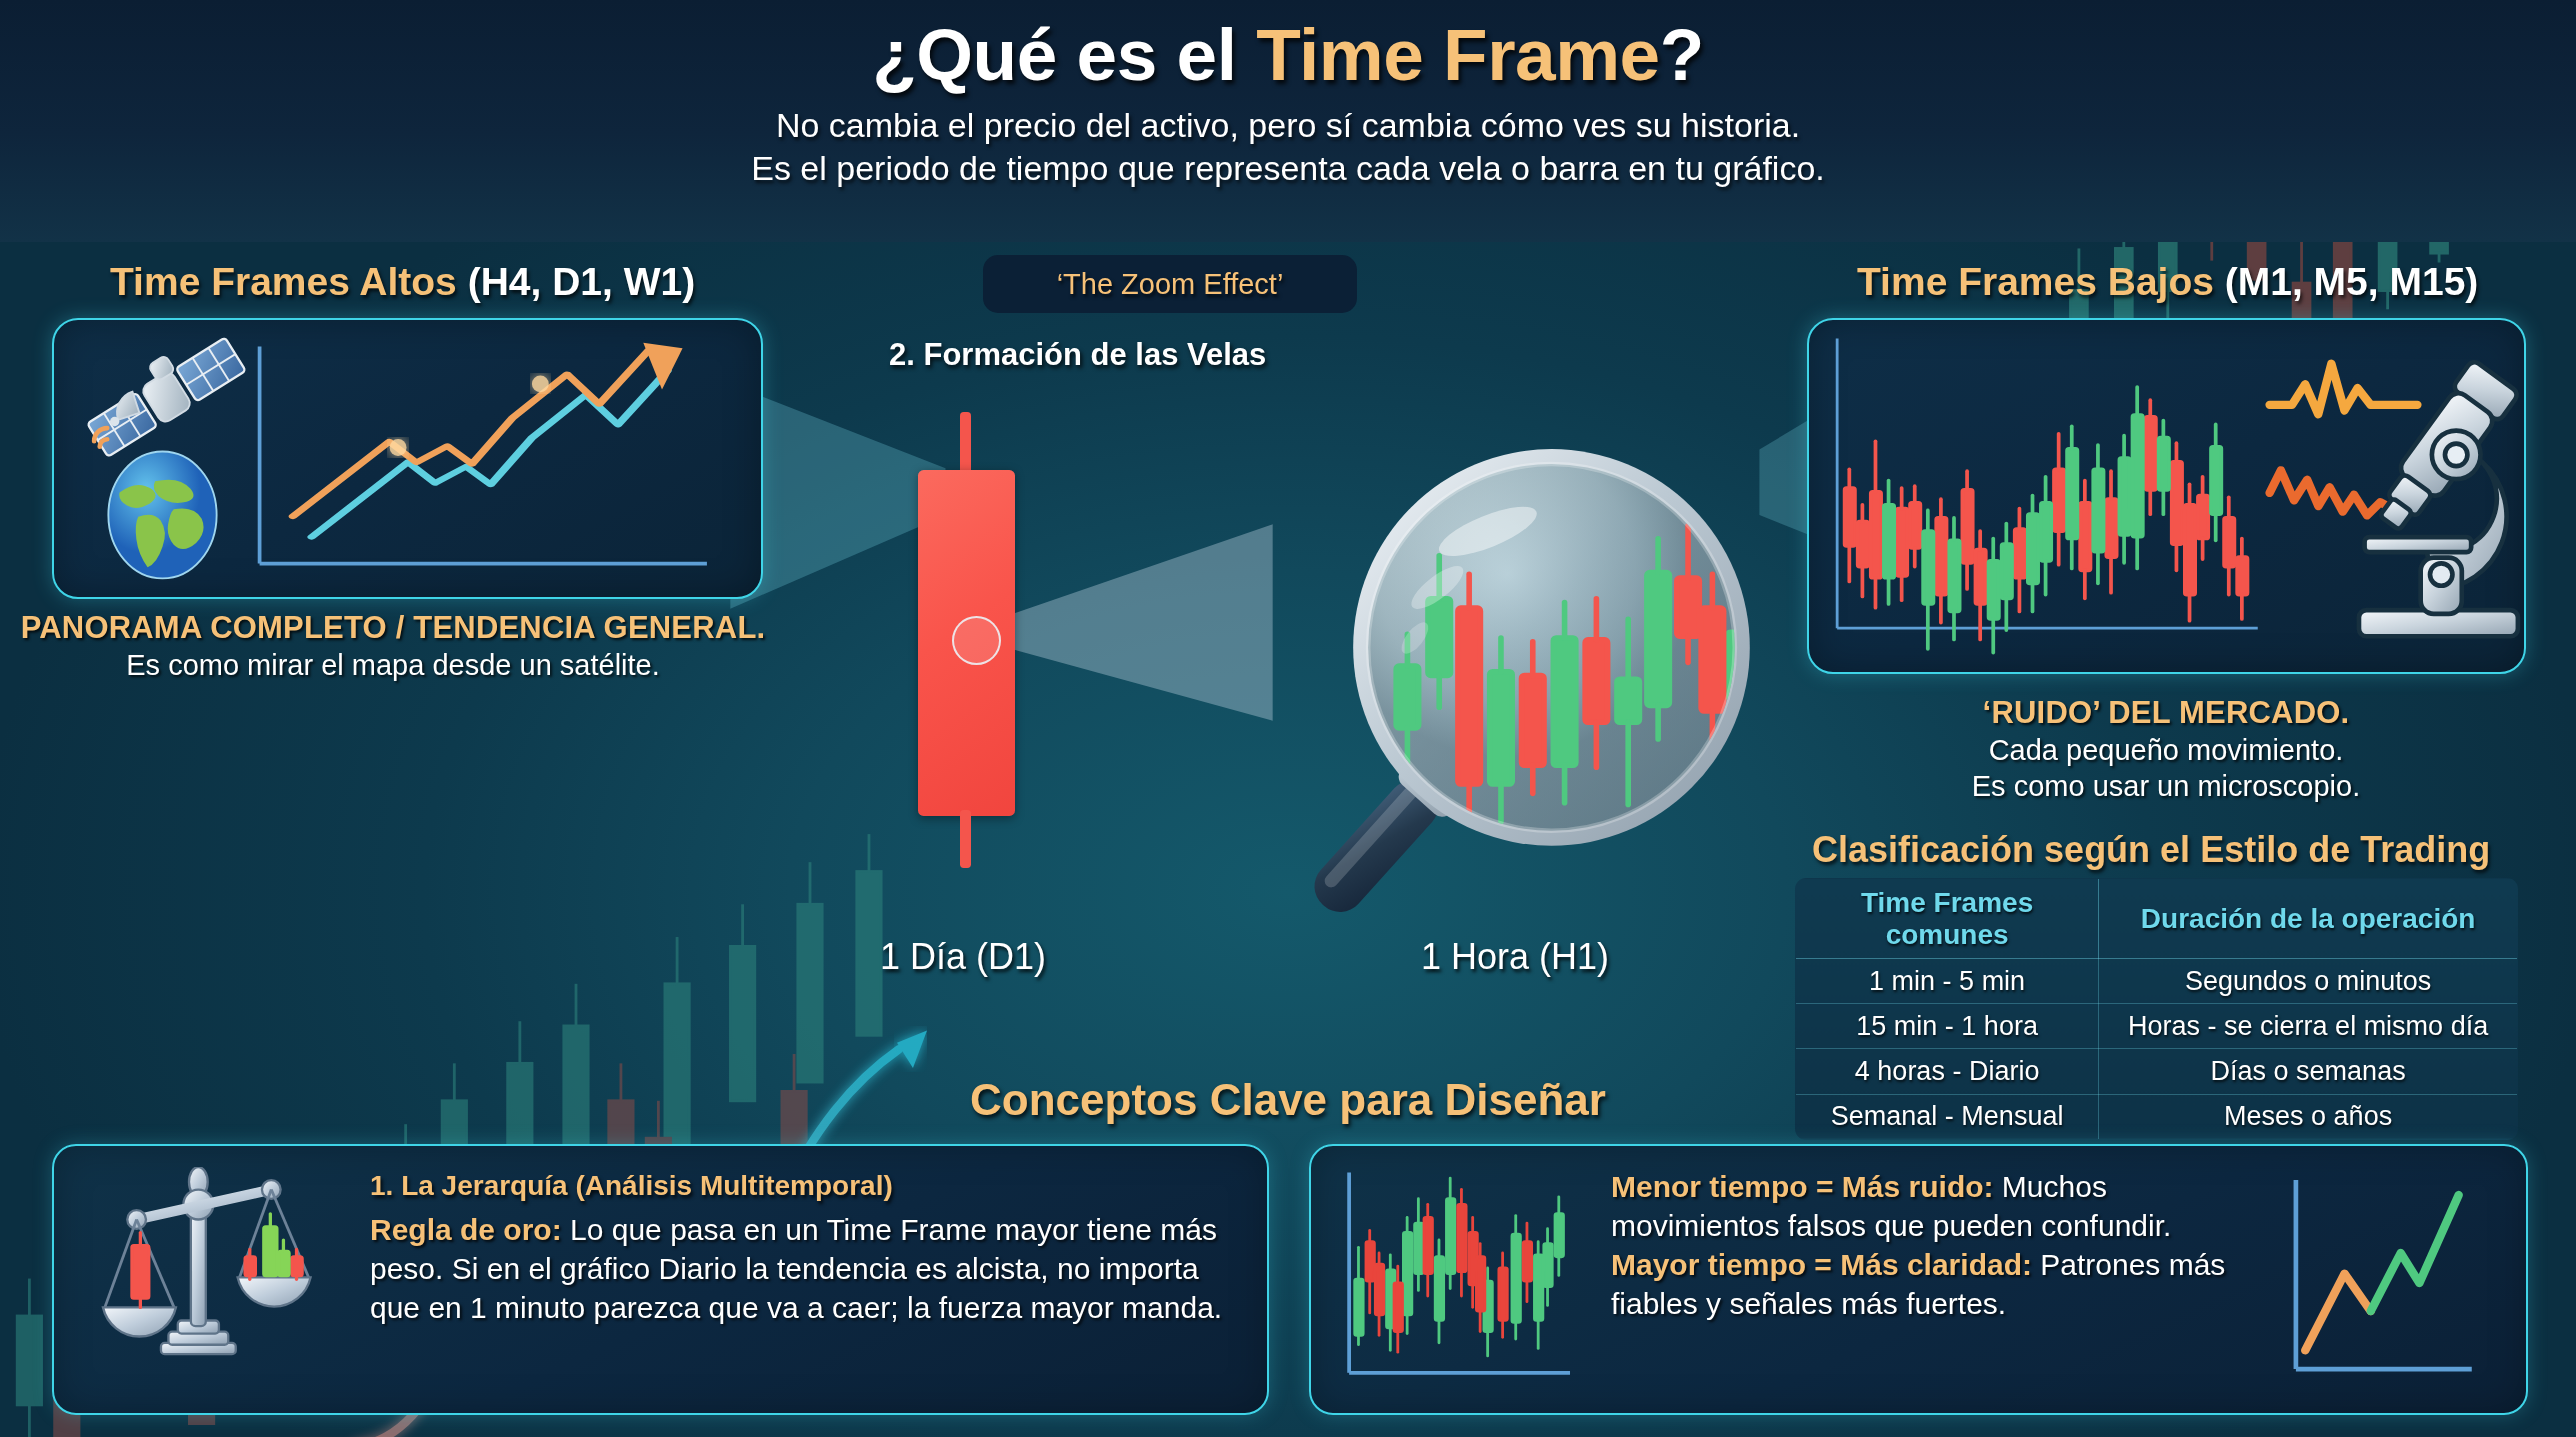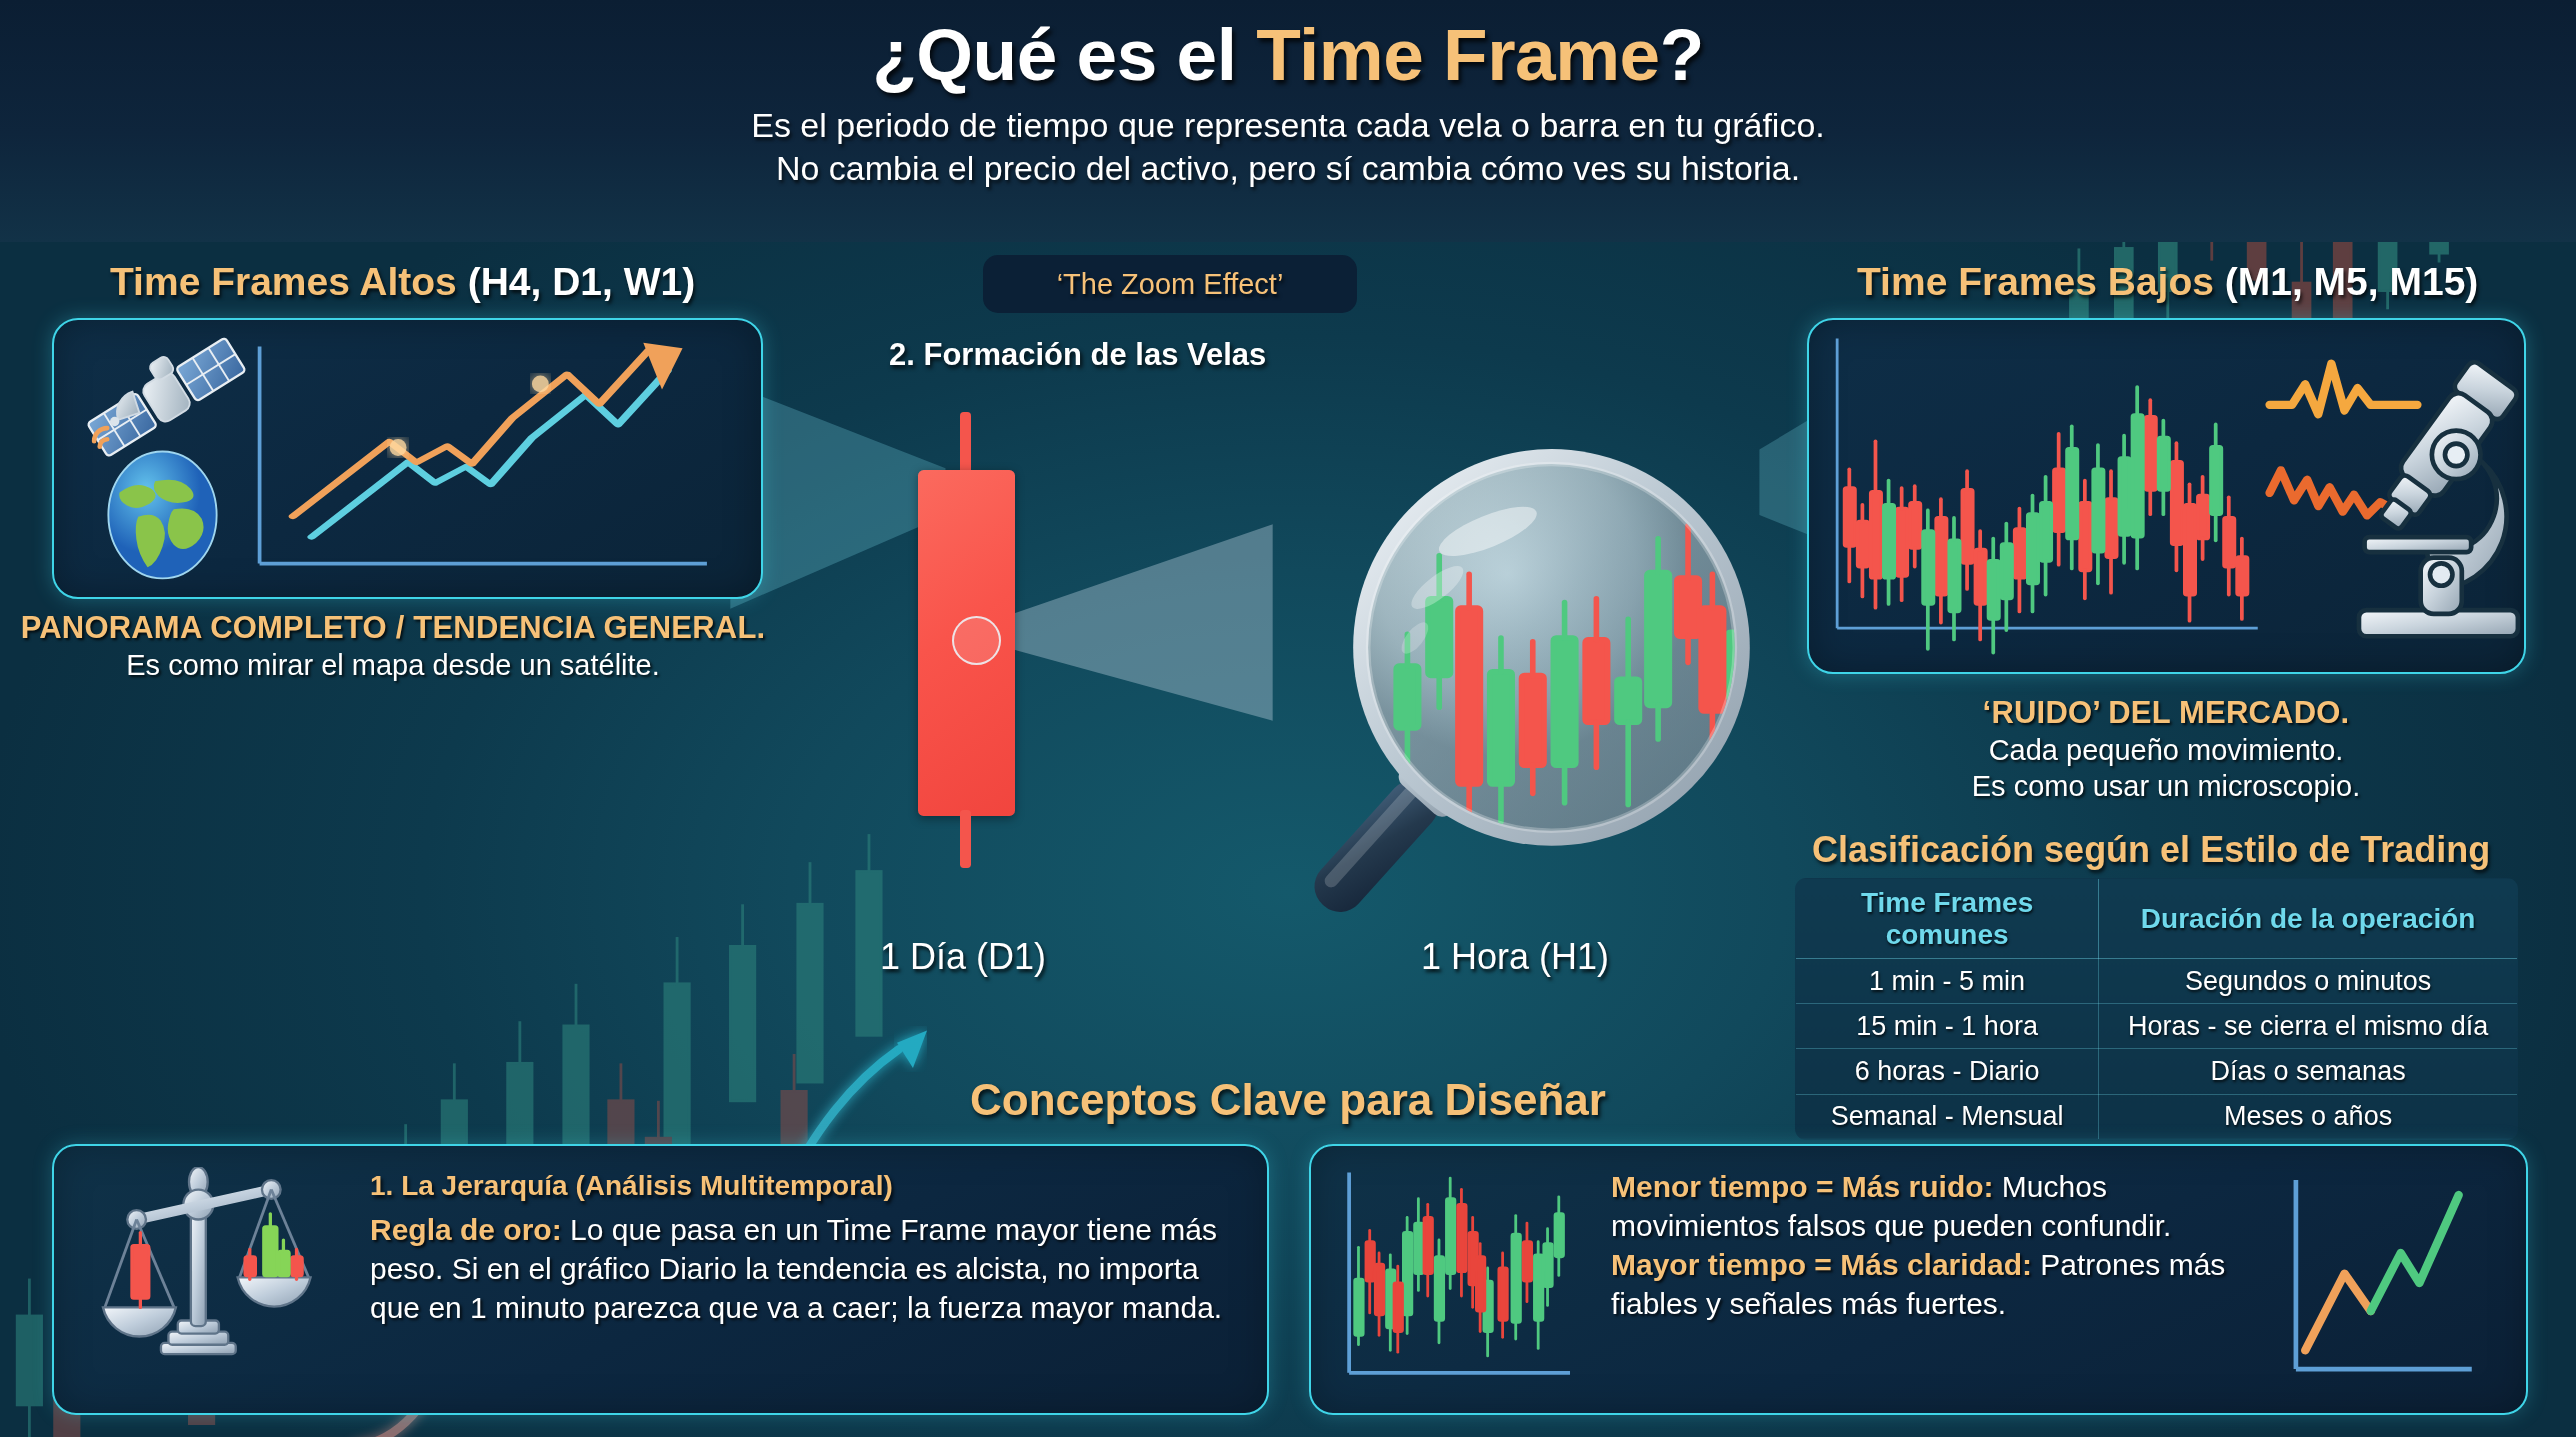--- a/index.html
+++ b/index.html
@@ -253,22 +253,22 @@
           <line x1="361" y1="235" x2="361" y2="250"></line>
           <line x1="361" y1="380" x2="361" y2="410"></line>
       </g>
     </g>
   </svg>
 
   <div class="header">
     <div class="header-inner">
       <h1 class="title"><span>¿Qué es el </span><span class="accent">Time Frame</span><span>?</span></h1>
       <div class="subtitle">
+        <div>No cambia el precio del activo, pero sí cambia cómo ves su historia.</div>
         <div>Es el periodo de tiempo que representa cada vela o barra en tu gráfico.</div>
-        <div>No cambia el precio del activo, pero sí cambia cómo ves su historia.</div>
       </div>
     </div>
   </div>
 
   <div class="sect-head" style="left:110px; top:260px;">
     <span>Time Frames Altos </span><span class="light">(H4, D1, W1)</span>
   </div>
 
   <svg class="cone" style="left:730px; top:328px; width:300px; height:393px;" viewBox="0 0 320 420">
     <polygon points="0,60 0,300 230,200 230,150" fill="rgba(110,200,215,.30)"></polygon>
@@ -616,21 +616,21 @@
       <tbody>
         <tr>
           <td class="c1">1 min - 5 min</td>
           <td>Segundos o minutos</td>
         </tr>
         <tr>
           <td class="c1">15 min - 1 hora</td>
           <td>Horas - se cierra el mismo día</td>
         </tr>
         <tr>
-          <td class="c1">6 horas - Diario</td>
+          <td class="c1">4 horas - Diario</td>
           <td>Días o semanas</td>
         </tr>
         <tr>
           <td class="c1">Semanal - Mensual</td>
           <td>Meses o años</td>
         </tr>
       </tbody>
     </table>
   </div>
 

